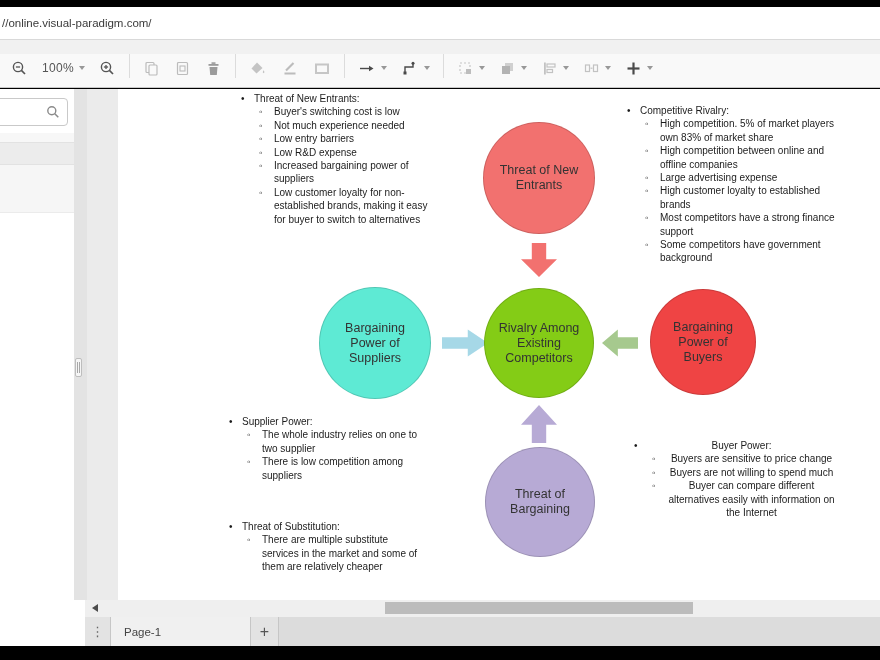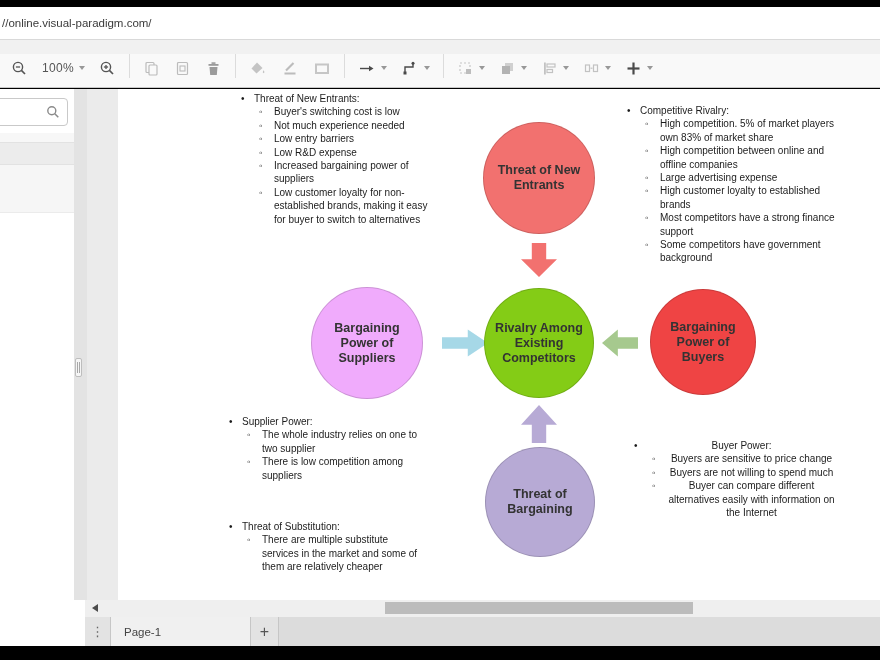--- a/index.html
+++ b/index.html
@@ -36,21 +36,21 @@
              border-bottom:1px solid #ebebeb;box-sizing:border-box;}
   .divider-strip{position:absolute;left:74px;top:0;width:13px;height:511px;background:#e3e3e3;}
   .grip{position:absolute;left:75px;top:269px;width:7px;height:19px;background:#f5f5f5;
         border:1px solid #bdbdbd;border-radius:2px;box-sizing:border-box;display:flex;
         align-items:center;justify-content:center;gap:1px;}
   .grip i{display:block;width:1px;height:11px;background:#a8a8a8;}
 
   
   .page{position:absolute;left:118px;top:0;width:762px;height:511px;background:#fff;}
   .node{position:absolute;border-radius:50%;display:flex;align-items:center;justify-content:center;
-        text-align:center;border:1px solid rgba(0,0,0,0.15);box-sizing:border-box;font-weight:bold;}
+        text-align:center;border:1px solid rgba(0,0,0,0.15);box-sizing:border-box;}
   .node span{font-size:12.5px;color:#333;line-height:15px;display:block;padding:0 10px;}
   .barrow{position:absolute;}
   .arrow-down {clip-path:polygon(30% 0,70% 0,70% 48%,100% 48%,50% 100%,0 48%,30% 48%);}
   .arrow-up   {clip-path:polygon(50% 0,100% 52%,70% 52%,70% 100%,30% 100%,30% 52%,0 52%);}
   .arrow-right{clip-path:polygon(0 32%,56% 32%,56% 8%,100% 50%,56% 92%,56% 68%,0 68%);}
   .arrow-left {clip-path:polygon(100% 32%,44% 32%,44% 8%,0 50%,44% 92%,44% 68%,100% 68%);}
 
   .blist{position:absolute;font-size:10px;color:#1c1c1c;line-height:13.4px;}
   .blist .main{position:relative;padding-left:17px;}
   .blist .main::before{content:"\2022";position:absolute;left:4px;top:0;}
@@ -256,21 +256,21 @@
       </div>
 
       <div class="barrow arrow-down" style="left: 403px; top: 154px; width: 36px; height: 34px; background-color: rgb(242, 113, 111);"></div>
       <div class="barrow arrow-right" style="left: 324px; top: 238px; width: 46px; height: 32px; background-color: rgb(166, 216, 231);"></div>
       <div class="barrow arrow-left" style="left: 484px; top: 238px; width: 36px; height: 32px; background-color: rgb(166, 201, 142);"></div>
       <div class="barrow arrow-up" style="left: 403px; top: 316px; width: 36px; height: 38px; background-color: rgb(183, 170, 213);"></div>
 
       <div class="node" style="left: 365px; top: 33px; width: 112px; height: 112px; background-color: rgb(242, 113, 111);">
         <span>Threat of New Entrants</span>
       </div>
-      <div class="node" style="left: 193px; top: 198px; width: 112px; height: 112px; background-color: #f0abfc;">
+      <div class="node" style="left: 201px; top: 198px; width: 112px; height: 112px; background-color: #5eead4;">
         <span>Bargaining Power of Suppliers</span>
       </div>
       <div class="node" style="left: 366px; top: 199px; width: 110px; height: 110px; background-color: #84cc16;">
         <span>Rivalry Among Existing Competitors</span>
       </div>
       <div class="node" style="left: 532px; top: 200px; width: 106px; height: 106px; background-color: #ef4444;">
         <span>Bargaining Power of Buyers</span>
       </div>
       <div class="node" style="left: 367px; top: 358px; width: 110px; height: 110px; background-color: rgb(183, 170, 213);">
         <span>Threat of Bargaining</span>

